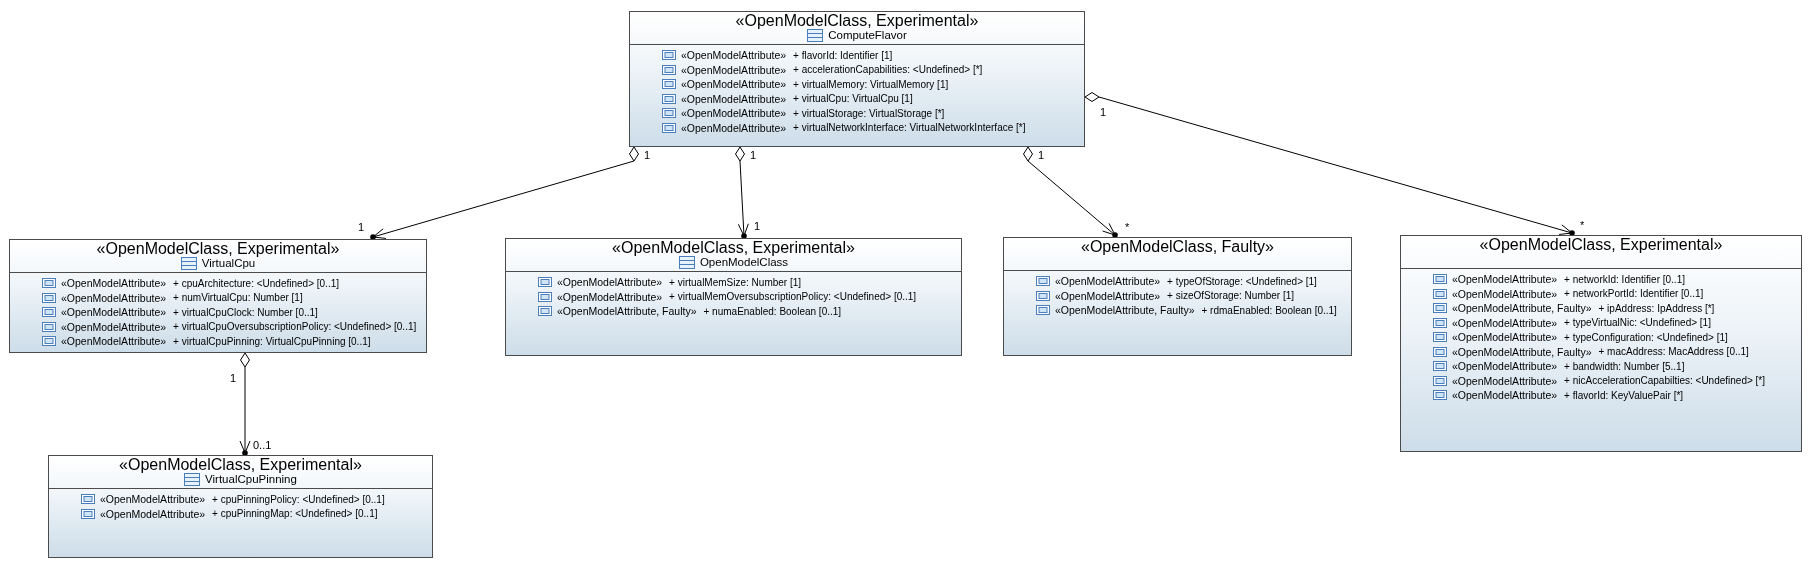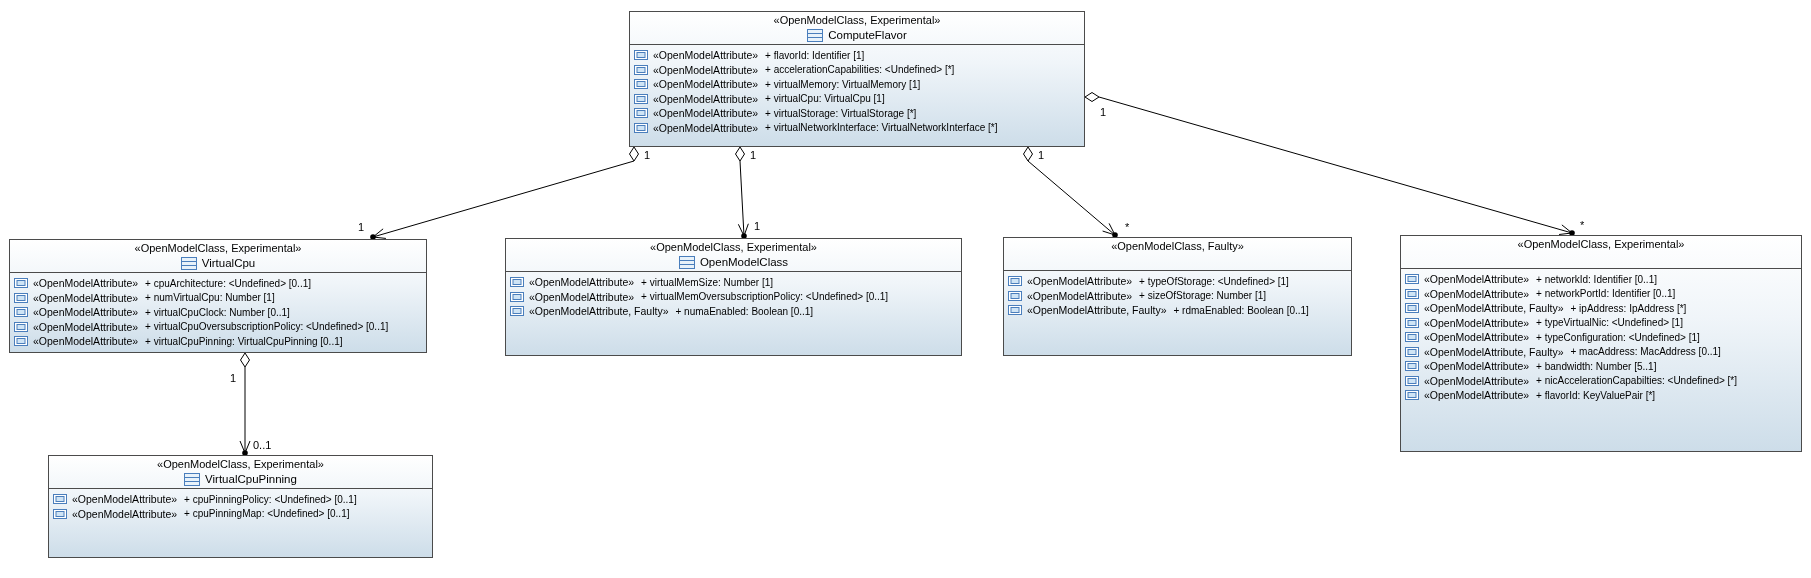--- a/index.html
+++ b/index.html
@@ -3,24 +3,24 @@
 <meta charset="utf-8">
 <style>
   html,body{margin:0;padding:0;background:#fff;}
   .canvas{position:relative;width:1811px;height:578px;background:#ffffff;overflow:hidden;
           font-family:"Liberation Sans",sans-serif;color:#000;}
   #connector-svg{position:absolute;left:0;top:0;width:1811px;height:578px;}
   .uml-class{position:absolute;box-sizing:border-box;border:1px solid #4b4b4b;
              background:linear-gradient(180deg,#ffffff 0%,#f0f5f9 38%,#cddde9 100%);}
   .cls-header{height:33px;box-sizing:border-box;border-bottom:1px solid #4b4b4b;
               text-align:center;padding-top:2px;}
-  .cls-stereo{font-size:11px;line-height:13px;}
+  .cls-stereo{font-size:16px;line-height:13px;}
   .cls-nameline{display:flex;justify-content:center;align-items:center;gap:5px;line-height:16px;}
   .cls-name{font-size:11.5px;}
-  .cls-attrs{padding-top:3px;}
+  .cls-attrs{padding-top:3px;margin-left:28px;}
   .attr-row{display:flex;align-items:center;height:14.5px;padding-left:4px;white-space:nowrap;}
   .attr-icon{flex:0 0 auto;margin-right:5px;}
   .attr-st{font-size:10.5px;}
   .attr-txt{font-size:10px;margin-left:7px;}
   #connector-svg text{font-family:"Liberation Sans",sans-serif;font-size:11px;fill:#000;}
   #connector-svg line{stroke:#000;stroke-width:1;}
   #connector-svg polygon.diamond{fill:#ffffff;stroke:#000;stroke-width:1;}
   #connector-svg polyline.arrow{fill:none;stroke:#000;stroke-width:1;}
   #connector-svg circle.dot{fill:#000;}
 </style>

